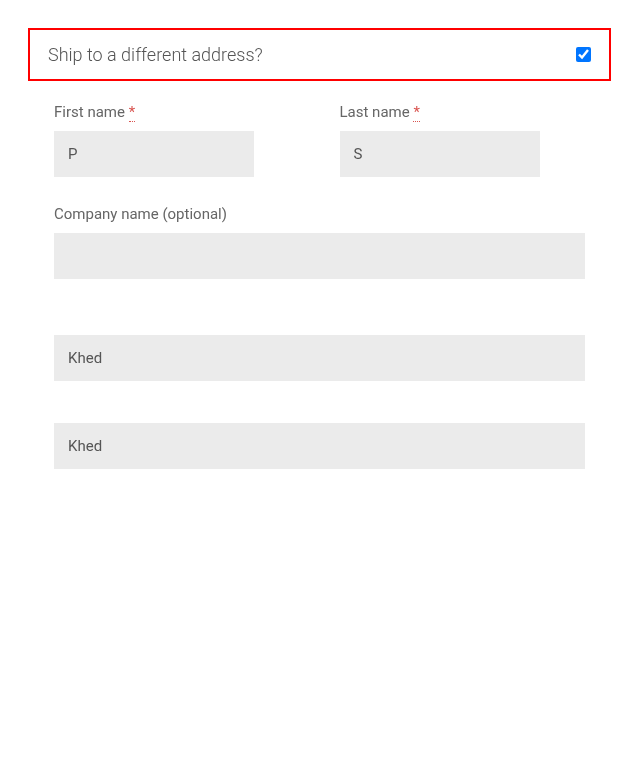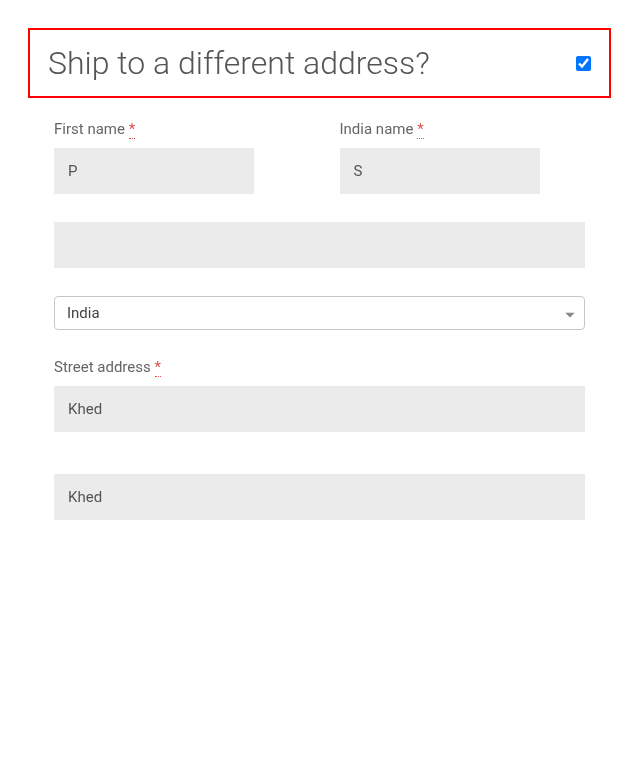--- a/index.html
+++ b/index.html
@@ -22,21 +22,21 @@
       border: 2px solid #ff0000;
       padding: 14px 18px;
       margin-bottom: 22px;
       display: flex;
       align-items: center;
       justify-content: space-between;
       margin-left: -26px;
       margin-right: -26px;
     }
     .header-title {
-      font-size: 32px;
+      font-size: 18px;
       font-weight: 300;
       color: #555;
     }
     .checkbox {
       width: 15px;
       height: 15px;
       accent-color: #0075ff;
       cursor: pointer;
     }
     .form-row {
@@ -117,54 +117,41 @@
   <div class="form-row">
     <div class="form-group">
       <label class="label">
         <span>First name</span>
         <span class="required">*</span>
       </label>
       <input type="text" class="text-input half-input" value="P" style="">
     </div>
     <div class="form-group">
       <label class="label">
-        <span>India name</span>
+        <span>Last name</span>
         <span class="required">*</span>
       </label>
       <input type="text" class="text-input half-input" value="S" style="">
     </div>
   </div>
 
   <div class="form-row">
     <div class="form-group full">
+      <label class="label">Company name (optional)</label>
       <input type="text" class="text-input" value="" style="">
     </div>
   </div>
 
   <div class="form-row">
     <div class="form-group full">
-      <div class="select-wrapper">
-        <select class="select">
-          <option>India</option>
-        </select>
-        <span class="select-arrow">
-          <svg width="10" height="6" viewBox="0 0 10 6">
-              <path d="M0 0 L5 5 L10 0 Z" fill="#888"></path>
-            </svg>
-        </span>
-      </div>
     </div>
   </div>
 
   <div class="form-row">
     <div class="form-group full">
-      <label class="label">
-        <span>Street address</span>
-        <span class="required">*</span>
-      </label>
       <input type="text" class="text-input mb-14" value="Khed" style="">
     </div>
   </div>
 
   <div class="form-row">
     <div class="form-group full">
       <input type="text" class="text-input" value="Khed" style="">
     </div>
   </div>
 </div>

